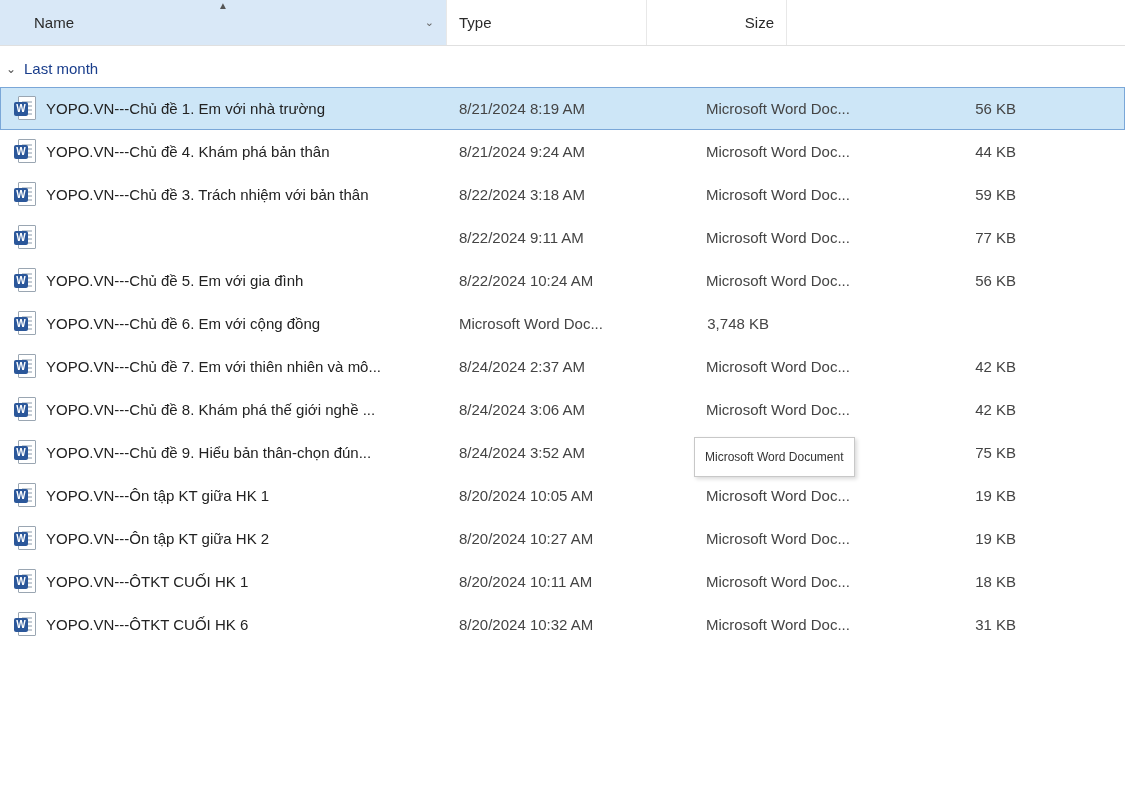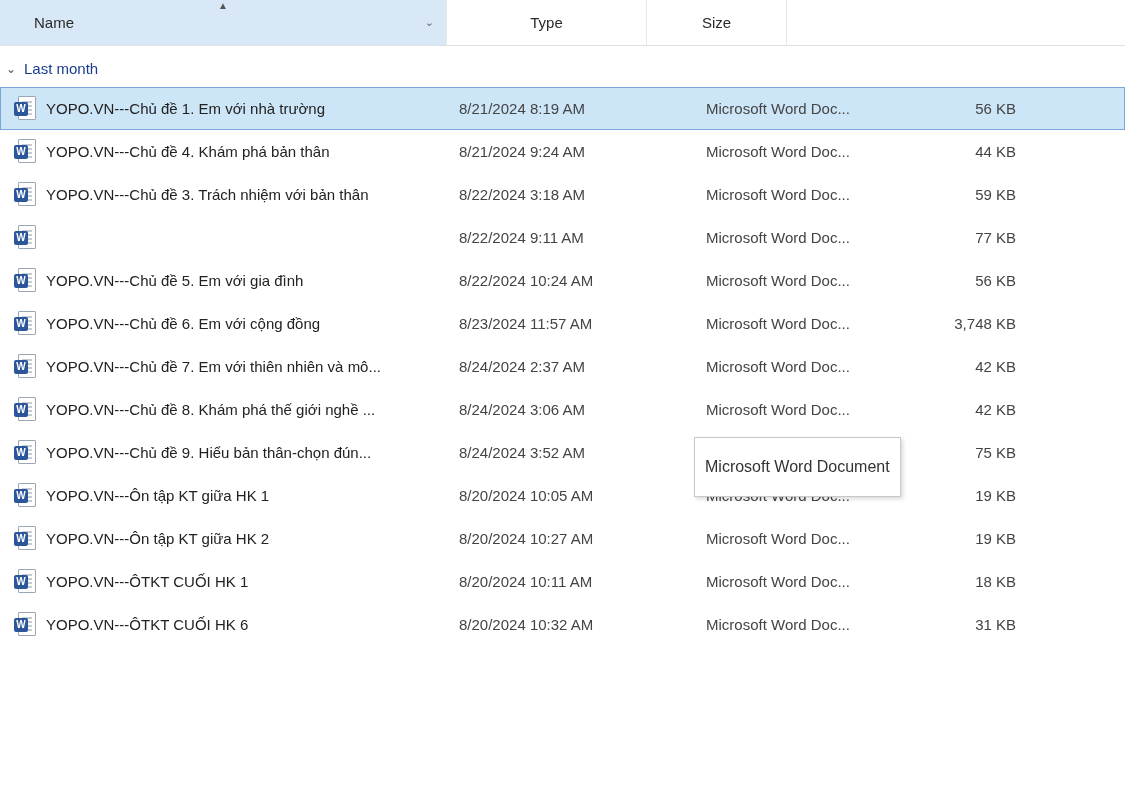--- a/index.html
+++ b/index.html
@@ -25,22 +25,22 @@
     padding: 0 12px;
     border-right: 1px solid #e8e8e8;
     color: #2a2a2a;
     position: relative;
   }
   .header-cell.sorted {
     background: #d9e8f7;
   }
   .col-name  { width: 447px; padding-left: 34px; }
   .col-date  { width: 247px; }
-  .col-type  { width: 200px; justify-content: center; }
-  .col-size  { width: 140px; justify-content: center; }
+  .col-type  { width: 200px; }
+  .col-size  { width: 140px; justify-content: flex-end; }
   .sort-indicator {
     position: absolute;
     top: 0;
     left: 50%;
     transform: translateX(-50%);
     font-size: 10px;
     color: #555;
   }
   .dropdown-chevron {
     margin-left: auto;
@@ -104,23 +104,23 @@
     font-weight:700;
     font-family:"Segoe UI",sans-serif;
     display:flex; align-items:center; justify-content:center;
     line-height:1;
   }
   .tooltip {
     position:absolute;
     background:#fff;
     border:1px solid #c8c8c8;
     box-shadow:2px 2px 4px rgba(0,0,0,0.15);
-    padding:20px 10px;
+    padding:12px 10px;
     color:#333;
-    font-size:16px;
+    font-size:12px;
     z-index:10;
     white-space:nowrap;
   }
 </style>
 </head>
 <body>
 
 <div class="header-row">
   <div class="header-cell col-name sorted">
     <span class="sort-indicator">▲</span>
@@ -201,21 +201,20 @@
       <div class="cell cell-size">56 KB</div>
     </div>
     <div class="file-row">
       <div class="cell cell-name">
         <span class="word-icon">
           <span class="page"></span>
           <span class="w">W</span>
         </span>
         <span class="fname">YOPO.VN---Chủ đề 6. Em với cộng đồng</span>
       </div>
-      <div class="cell cell-date">8/23/2024 11:57 AM</div>
       <div class="cell cell-type">Microsoft Word Doc...</div>
       <div class="cell cell-size">3,748 KB</div>
     </div>
     <div class="file-row">
       <div class="cell cell-name">
         <span class="word-icon">
           <span class="page"></span>
           <span class="w">W</span>
         </span>
         <span class="fname">YOPO.VN---Chủ đề 7. Em với thiên nhiên và mô...</span>

